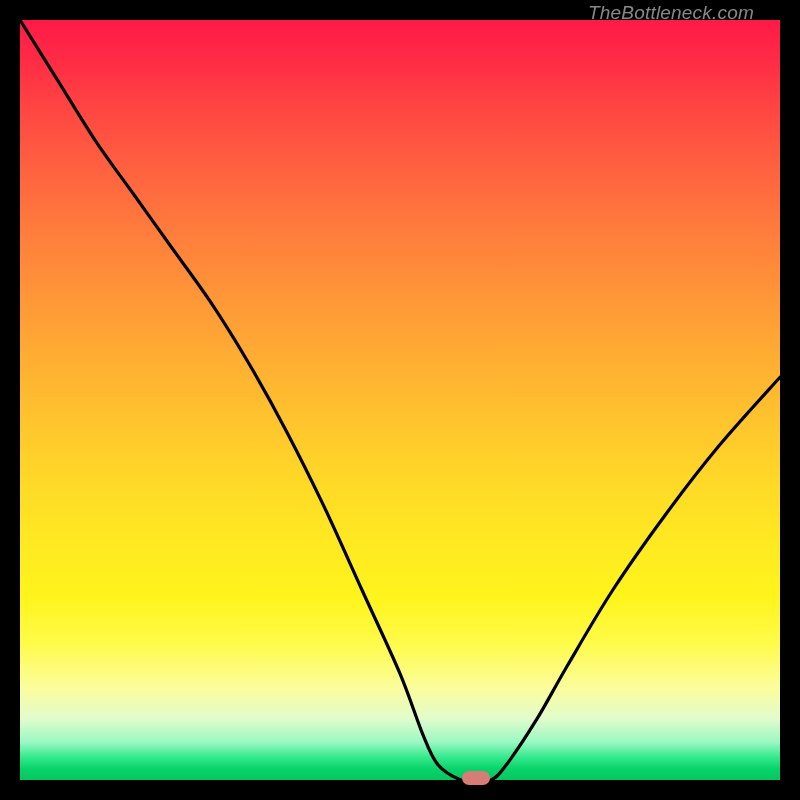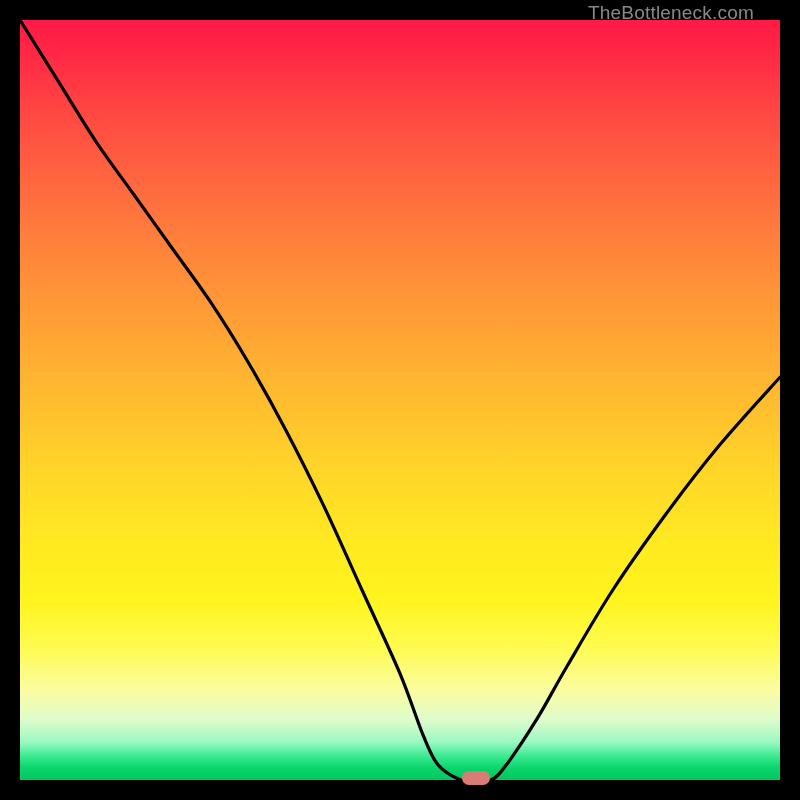--- a/index.html
+++ b/index.html
@@ -9,20 +9,21 @@
     width: 800px;
     height: 800px;
     overflow: hidden;
     font-family: Arial, sans-serif;
   }
   .chart-container {
     position: relative;
     width: 776px;
     height: 800px;
     background: #000;
+    font-style: italic;
   }
   .plot-area {
     position: absolute;
     left: 20px;
     top: 20px;
     width: 760px;
     height: 760px;
     background: linear-gradient(to bottom,
       #ff1a47 0%,
       #ff2a45 5%,

